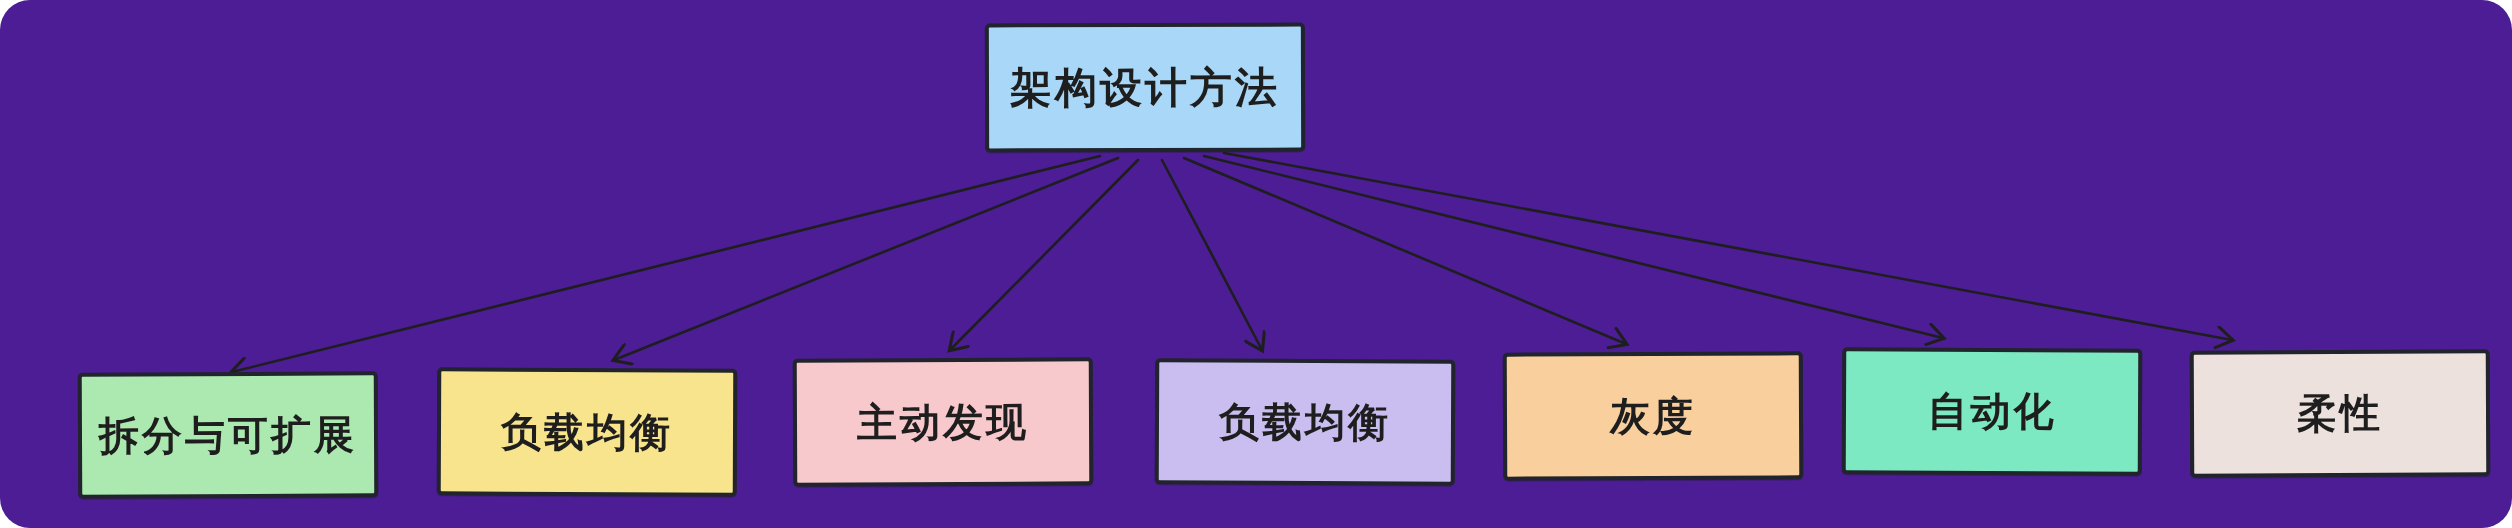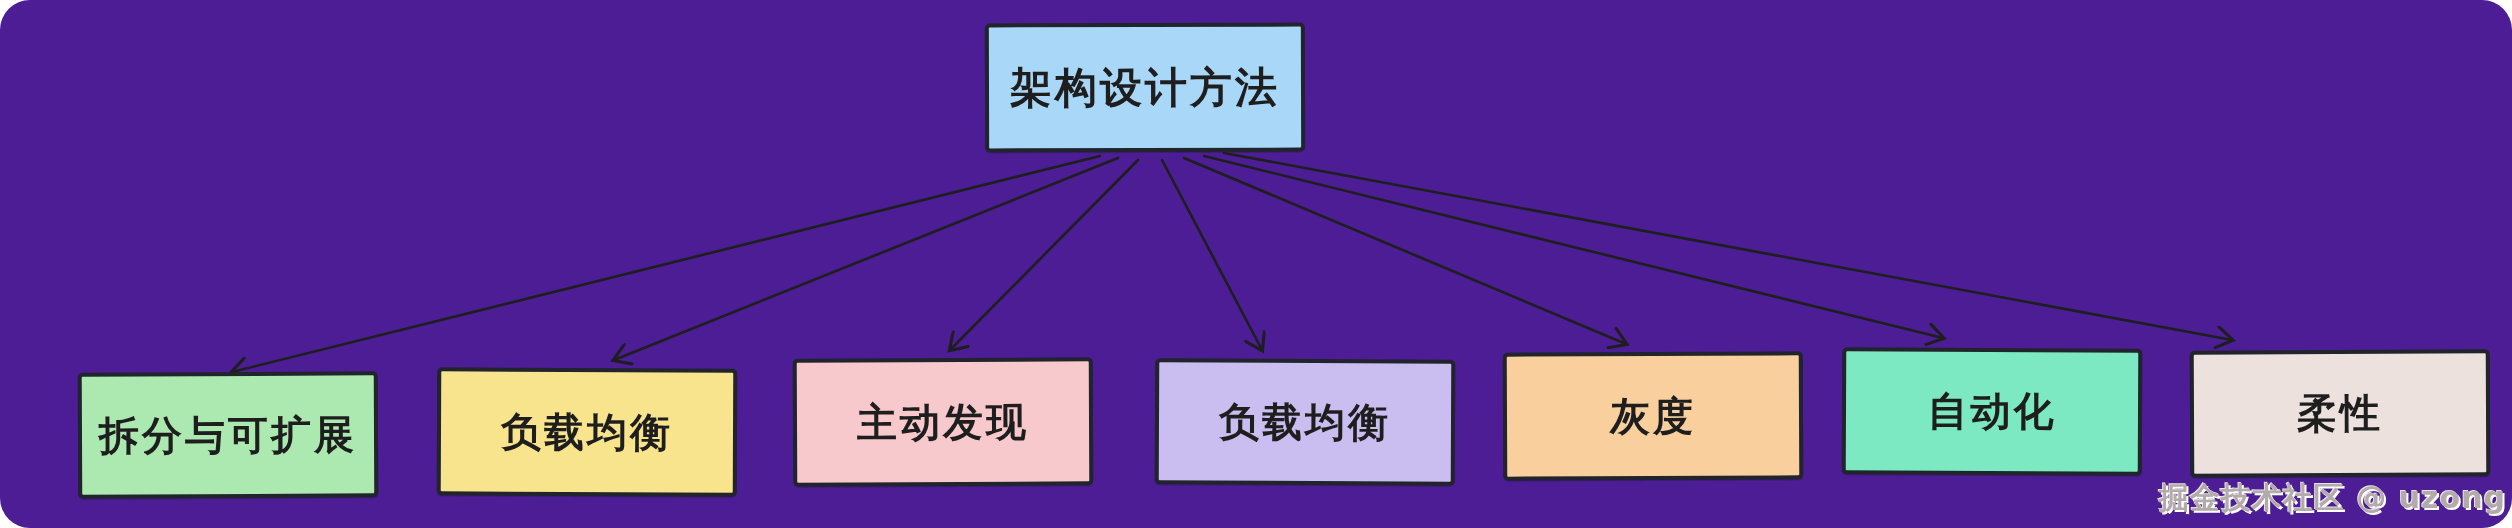--- a/index.html
+++ b/index.html
@@ -121,15 +121,14 @@
   </div>
 
   <div class="node node-child" id="child-5" style="background-color: rgb(124, 233, 195);">
     <span>自动化</span>
   </div>
 
   <div class="node node-child" id="child-6" style="background-color: rgb(236, 225, 221);">
     <span>柔性</span>
   </div>
 
-  <div class="watermark">掘金技术社区 @ uzong</div>
 
 </div>
 
 </body></html>

